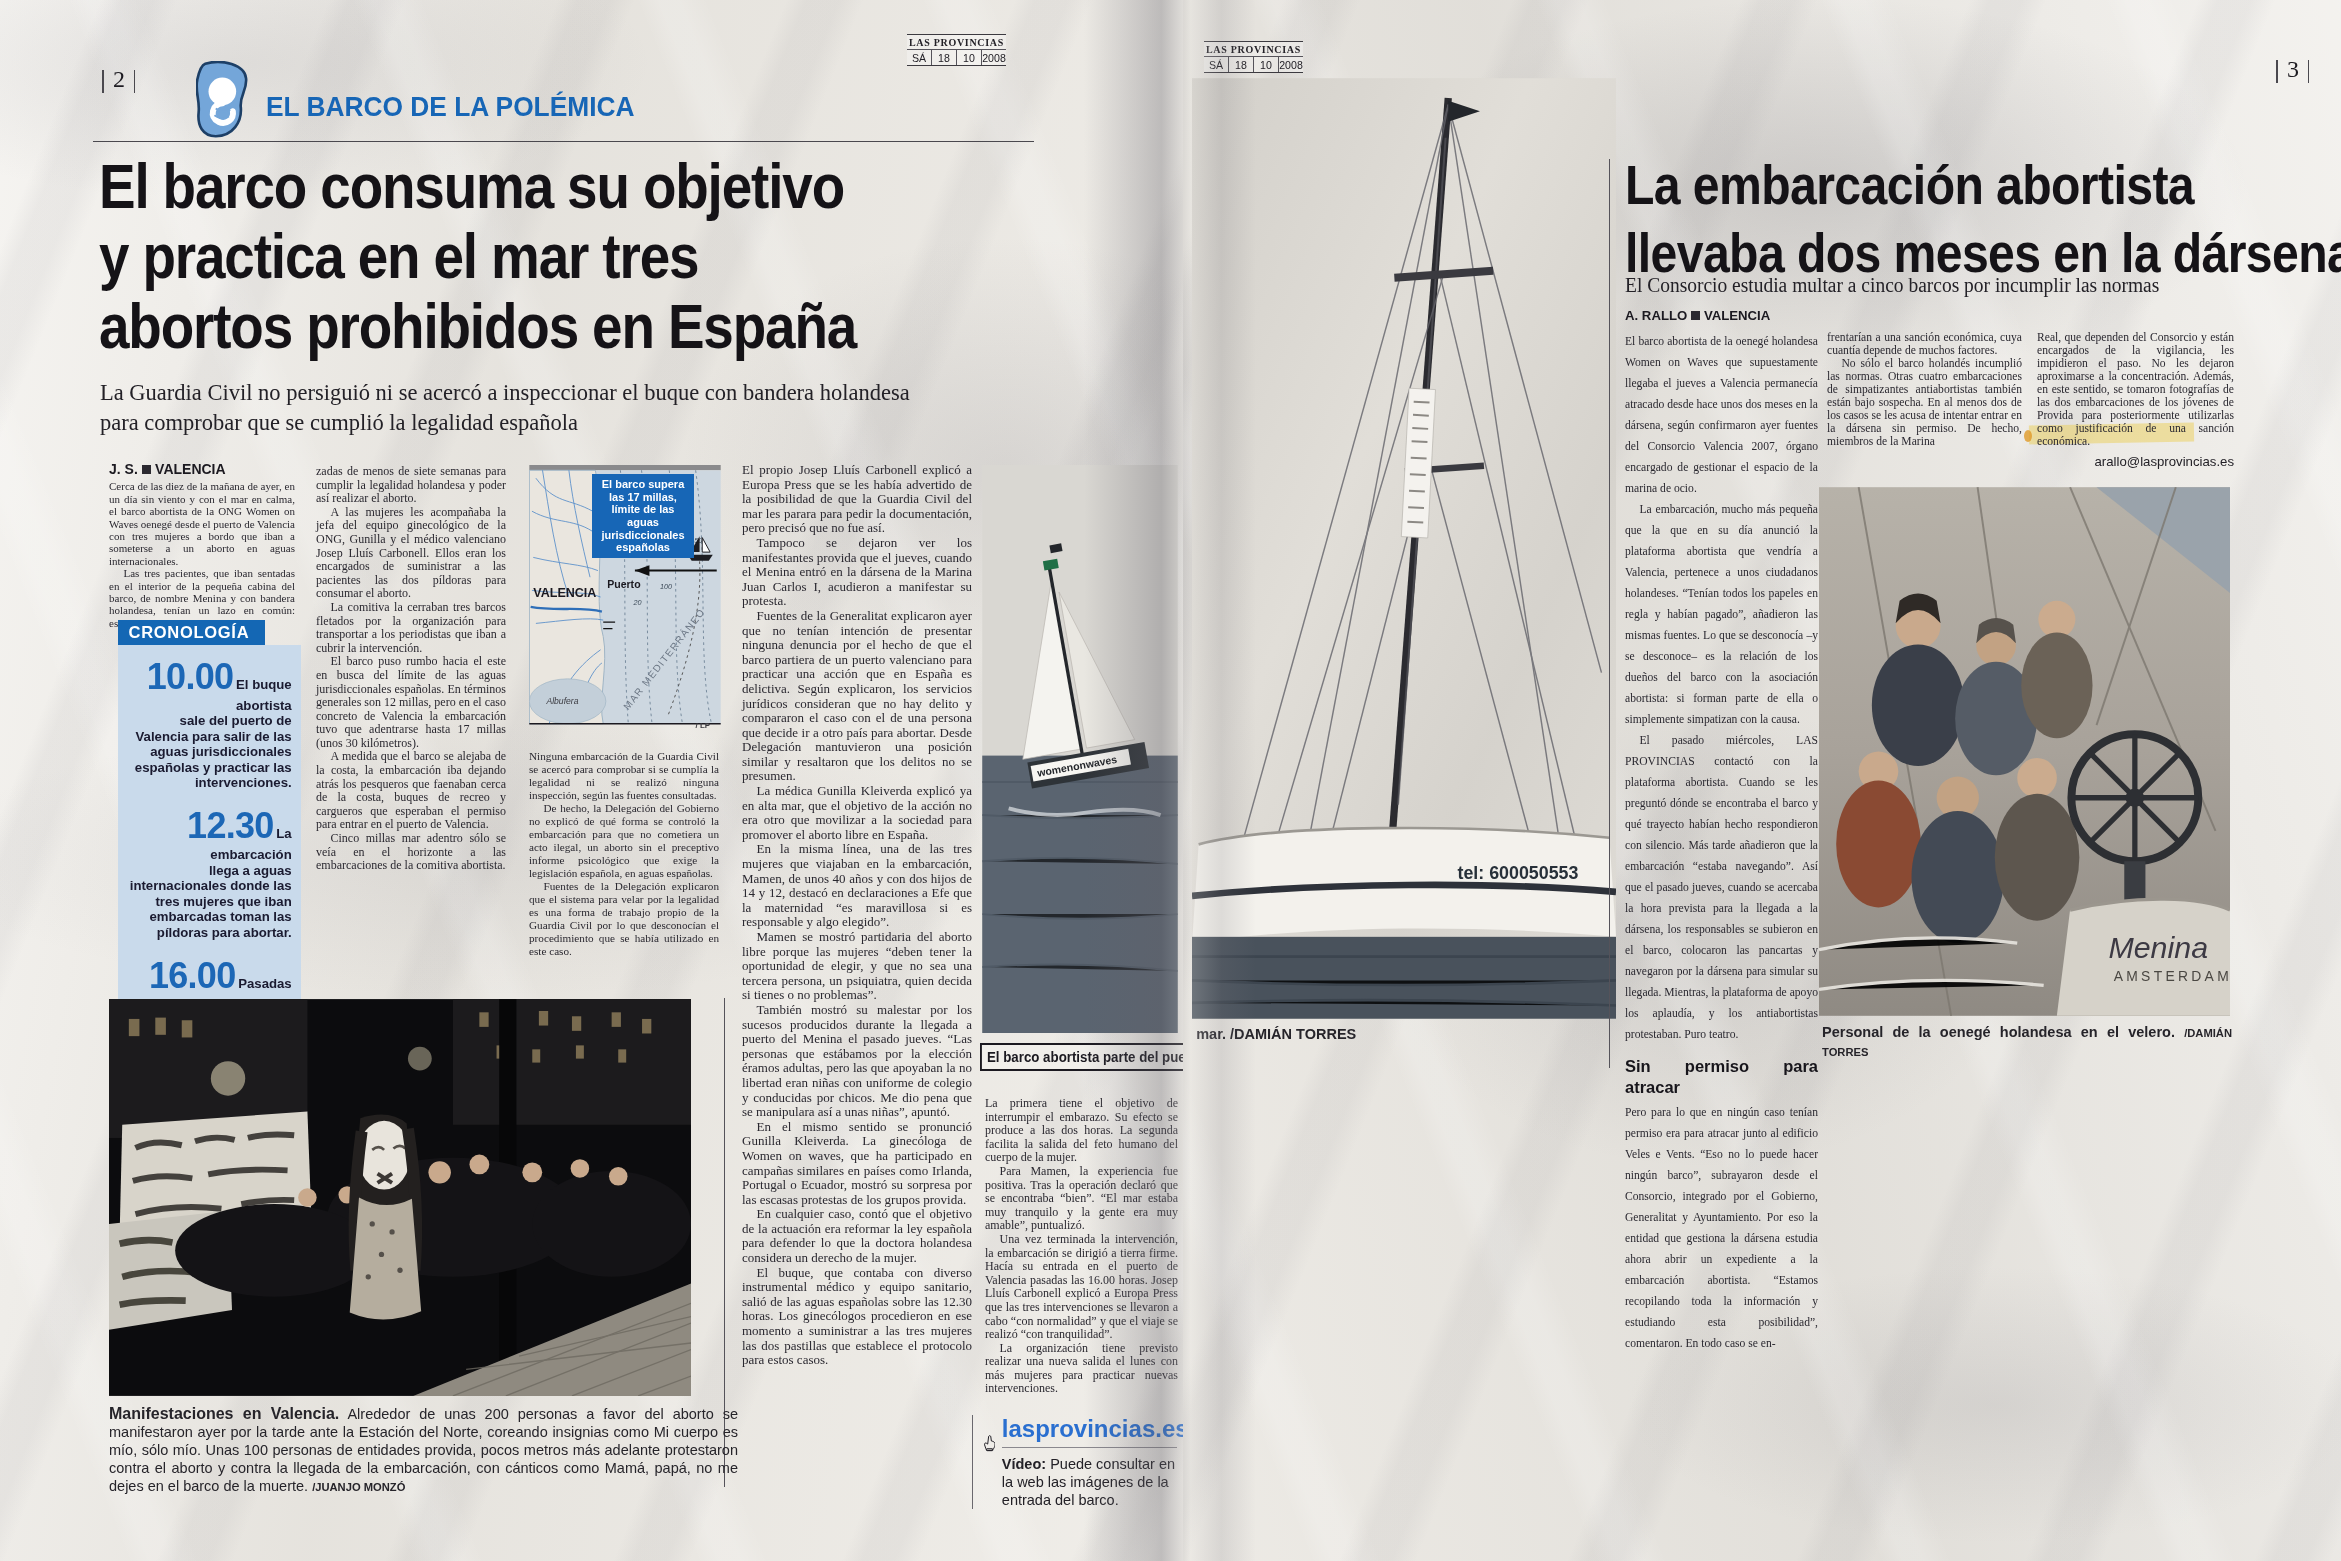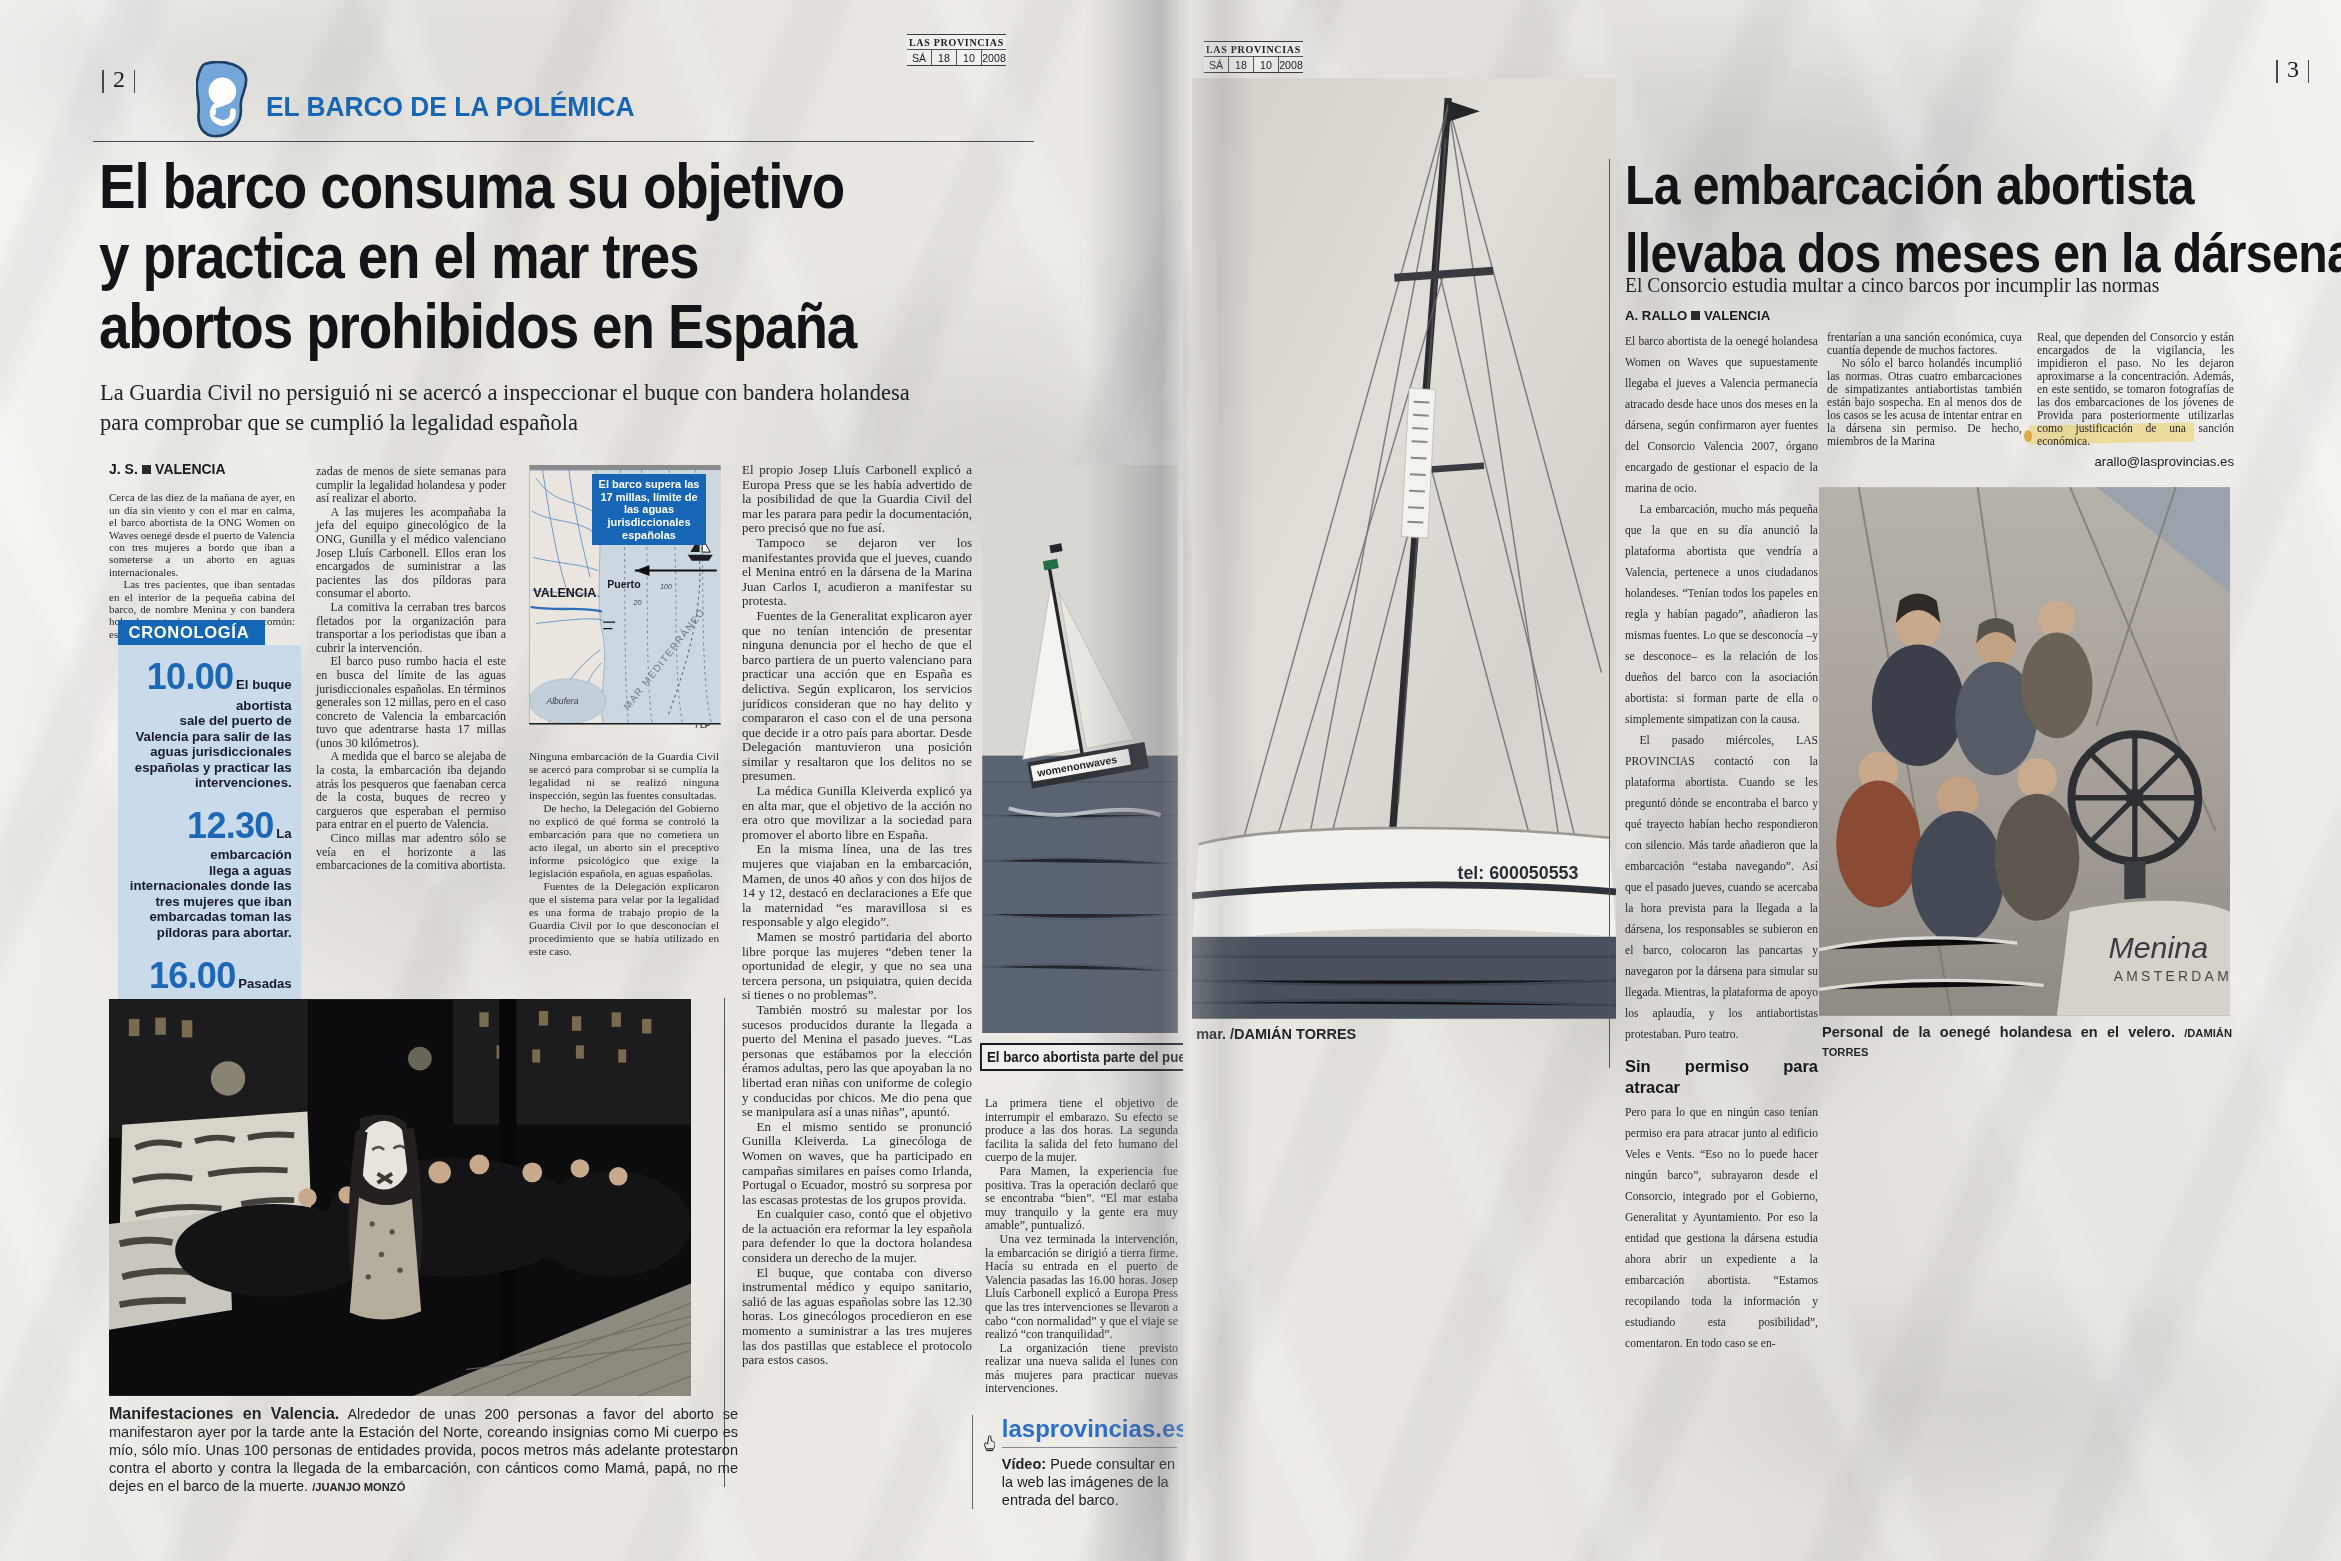--- a/index.html
+++ b/index.html
@@ -92,21 +92,21 @@
 
     <div class="abs" style="left:99px;top:151px;">
       <div class="headline" style="font-size:63px;line-height:70px;">El barco consuma su objetivo</div>
       <div class="headline" style="font-size:63px;line-height:70px;">y practica en el mar tres</div>
       <div class="headline" style="font-size:63px;line-height:70px;">abortos prohibidos en España</div>
     </div>
 
     <div class="abs subhead" style="left:100px;top:378px;width:846px;">La Guardia Civil no persiguió ni se acercó a inspeccionar el buque con bandera holandesa para comprobar que se cumplió la legalidad española</div>
 
     <div class="abs bodycol" style="left:109px;top:463px;width:186px;font-size:11px;line-height:12.4px;">
-      <div class="bylinebar" style="margin-bottom:16px;">
+      <div class="bylinebar" style="margin-bottom:5px;">
         <span>J. S.</span><span class="sq"></span><span>VALENCIA</span>
       </div>
       <p class="first">Cerca de las diez de la mañana de ayer, en un día sin viento y con el mar en calma, el barco abortista de la ONG Women on Waves oenegé desde el puerto de Valencia con tres mujeres a bordo que iban a someterse a un aborto en aguas internacionales.</p>
       <p>Las tres pacientes, que iban sentadas en el interior de la pequeña cabina del barco, de nombre Menina y con bandera holandesa, tenían un lazo en común: estaban embara-</p>
     </div>
 
     <div class="abs cronbox" style="left:118px;top:645px;width:183px;height:357px;padding:6.6px 9.3px;box-sizing:border-box;text-align:right;">
       <div class="crontab">CRONOLOGÍA</div>
       <div style="margin-top:4px;">
         <span class="crontime">10.00</span>
@@ -173,21 +173,21 @@
           <path d="M240,136 h38 l-6,9 h-26 z" fill="#1d1d22"></path>
         </g>
         <path d="M258,146 C262,220 240,300 210,380" stroke="#555" stroke-width="1.5" stroke-dasharray="4,5" fill="none"></path>
         <text x="6" y="200" font-size="19" font-weight="bold" fill="#1b1920">VALENCIA</text>
         <text x="118" y="186" font-size="16" font-weight="bold" fill="#1b1920">Puerto</text>
         <text x="26" y="362" font-size="13" font-style="italic" fill="#3a3a40">Albufera</text>
         <text x="150" y="372" font-size="15" letter-spacing="2" fill="#6b7684" transform="rotate(-52 150 372)">MAR MEDITERRÁNEO</text>
         <line x1="0" y1="392" x2="290" y2="392" stroke="#1b1920" stroke-width="2"></line>
         <text x="252" y="399" font-size="12" font-weight="bold" fill="#3a3a40">/ LP</text>
       </svg>
-      <div class="abs maptitle" style="left:63px;top:9.3px;width:114px;box-sizing:border-box;">El barco supera las 17 millas, límite de las aguas jurisdiccionales españolas</div>
+      <div class="abs maptitle" style="left:63px;top:9.3px;width:102px;box-sizing:border-box;">El barco supera las 17 millas, límite de las aguas jurisdiccionales españolas</div>
     </div>
 
     <div class="abs bodycol" style="left:529px;top:750px;width:190px;font-size:11.2px;line-height:13px;">
       <p class="first">Ninguna embarcación de la Guardia Civil se acercó para comprobar si se cumplía la legalidad ni se realizó ninguna inspección, según las fuentes consultadas.</p>
       <p>De hecho, la Delegación del Gobierno no explicó de qué forma se controló la embarcación para que no cometiera un acto ilegal, un aborto sin el preceptivo informe psicológico que exige la legislación española, en aguas españolas.</p>
       <p>Fuentes de la Delegación explicaron que el sistema para velar por la legalidad es una forma de trabajo propio de la Guardia Civil por lo que desconocían el procedimiento que se había utilizado en este caso.</p>
     </div>
 
     <div class="abs vrule" style="left:724px;top:998px;height:489px;"></div>
 

